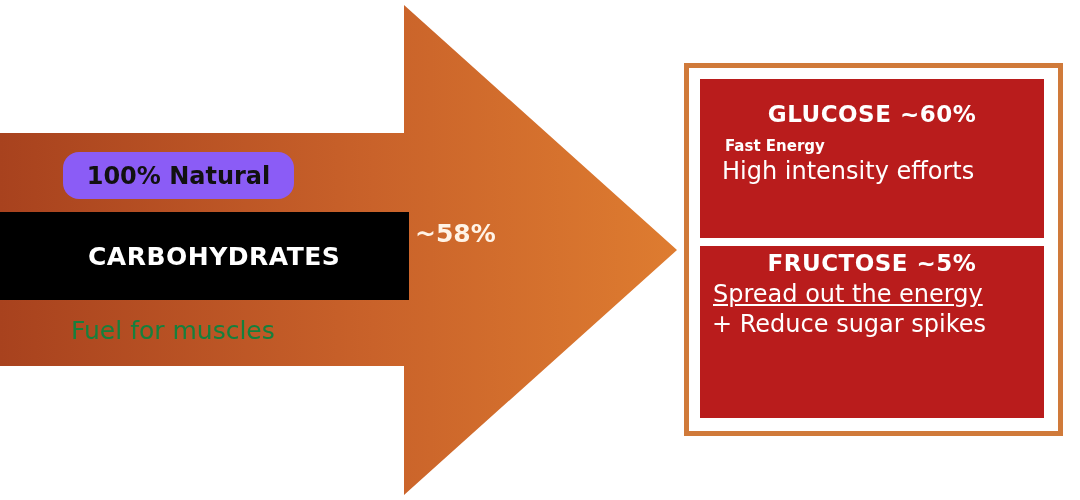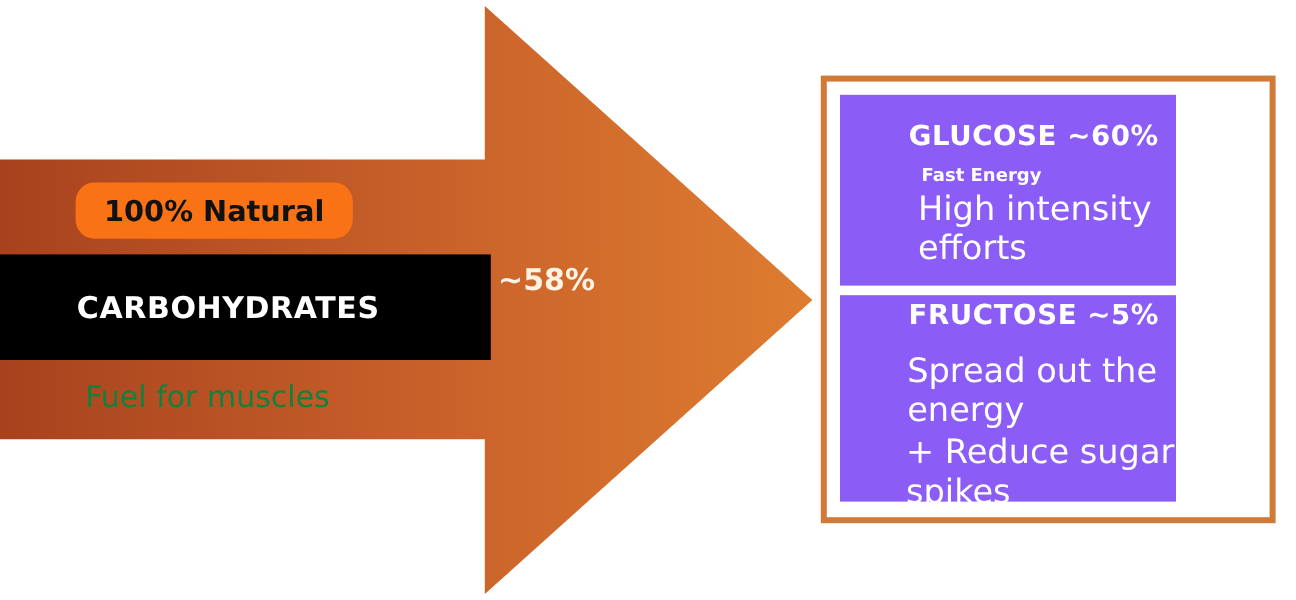--- a/index.html
+++ b/index.html
@@ -1,30 +1,30 @@
 <!DOCTYPE html>
 <html><head>
 <meta charset="utf-8">
 <style>
   html, body { margin:0; padding:0; background:#ffffff; }
   body { width:1080px; height:500px; position:relative; overflow:hidden; font-family:"DejaVu Sans","Liberation Sans",sans-serif; }
   .arrow { position:absolute; left:0; top:0; }
-  .badge { position:absolute; left:63px; top:152px; width:231px; height:47px; background:#f97316; border-radius:16px;
+  .badge { position:absolute; left:63px; top:152px; width:231px; height:47px; background:#8b5cf6; border-radius:16px;
            display:flex; align-items:center; justify-content:center; color:#111; font-weight:bold; font-size:24px; box-sizing:border-box; }
   .band { position:absolute; left:0; top:212px; width:409px; height:88px; background:#000; color:#fff;
-          display:flex; align-items:center; box-sizing:border-box; padding-left:64px; font-weight:bold; font-size:25px; letter-spacing:0.5px; }
+          display:flex; align-items:center; box-sizing:border-box; padding-left:88px; font-weight:bold; font-size:25px; letter-spacing:0.5px; }
   .sub { position:absolute; left:71px; top:316px; color:#15803d; font-size:25px; }
   .sucrose { position:absolute; left:415px; top:218px; color:#fff3e6; font-weight:bold; font-size:25px; line-height:32px; }
   .outer { position:absolute; left:684px; top:63px; width:379px; height:373px; border:5px solid #d07a3a; box-sizing:border-box; background:#fff; }
-  .card { position:absolute; left:700px; width:280px; background:#8b5cf6; color:#fff; box-sizing:border-box;padding-left:43px; }
+  .card { position:absolute; left:700px; width:344px; background:#b91c1c; color:#fff; box-sizing:border-box; }
   .card1 { top:79px; height:159px; }
   .card2 { top:246px; height:172px; }
   .card .title { text-align:center; font-weight:bold; font-size:23px; letter-spacing:0.5px; }
   .card .head { font-weight:bold; font-size:15px; }
-  .card .line { font-size:28px; }
+  .card .line { font-size:24px; }
 </style>
 </head>
 <body>
 
 <svg class="arrow" width="1080" height="500" viewBox="0 0 1080 500">
   <defs>
     <linearGradient id="g" x1="0" y1="0" x2="1" y2="0">
       <stop offset="0" stop-color="#a8421e"></stop>
       <stop offset="0.55" stop-color="#c9622a"></stop>
       <stop offset="1" stop-color="#de7c30"></stop>
@@ -46,15 +46,15 @@
 <div class="outer"></div>
 
 <div class="card card1">
   <div class="title" style="margin-top:22px;">GLUCOSE  ~60%</div>
   <div class="head" style="margin-left:25px;margin-top:10px;">Fast Energy</div>
   <div class="line" style="margin-left:22px;margin-top:2px;">High intensity efforts</div>
 </div>
 
 <div class="card card2">
   <div class="title" style="margin-top:4px;">FRUCTOSE ~5%</div>
-  <div class="line" style="margin-left:13px;margin-top:16px;">Spread out the energy</div>
+  <div class="line" style="margin-left:13px;margin-top:4px;text-decoration:underline;">Spread out the energy</div>
   <div class="line" style="margin-left:12px;margin-top:2px;">+ Reduce sugar spikes</div>
 </div>
 
 </body></html>

